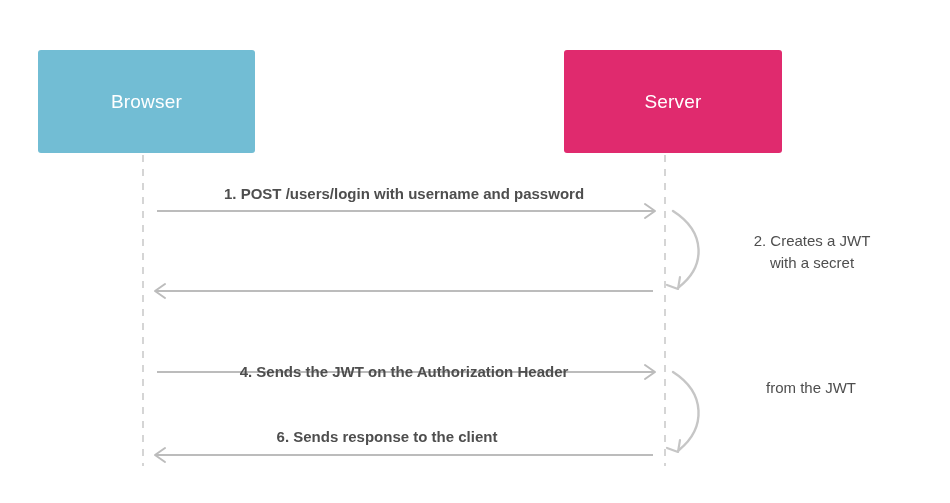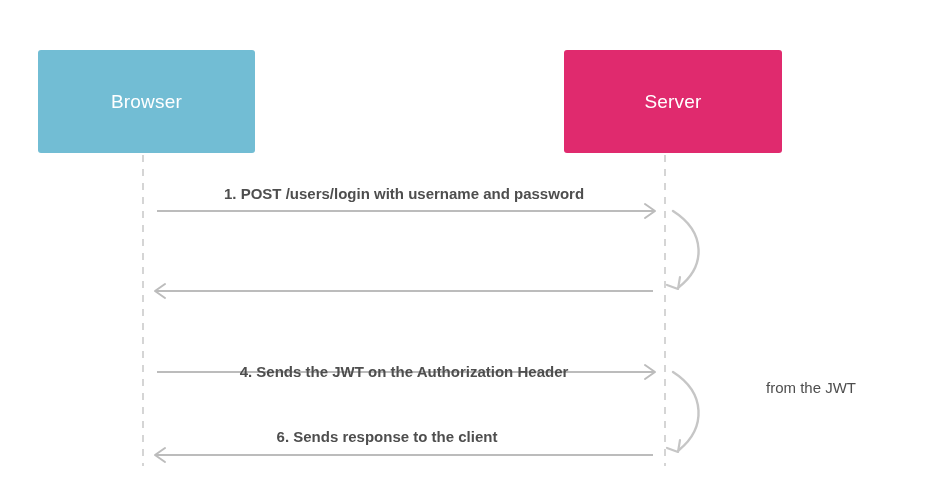--- a/index.html
+++ b/index.html
@@ -109,18 +109,22 @@
     </g>
   </svg>
 
   <div class="msg-label" id="msg-label-1" style="left: 143px; width: 522px; top: 184px;">1. POST /users/login with username and password</div>
 
 
   <div class="msg-label" id="msg-label-4" style="left: 143px; width: 522px; top: 345px; margin-top: 17px;">4. Sends the JWT on the Authorization Header</div>
 
   <div class="msg-label" id="msg-label-6" style="left: 126px; width: 522px; top: 427px;">6. Sends response to the client</div>
 
+  <div class="note-label" style="left:712px; top:230px; width:200px; text-align:center;">
+    <div>2. Creates a JWT</div>
+    <div>with a secret</div>
+  </div>
 
   <div class="note-label" style="left:706px; top:377px; width:210px; text-align:center;">
     <div>from the JWT</div>
   </div>
 
 </div>
 
 </body></html>

